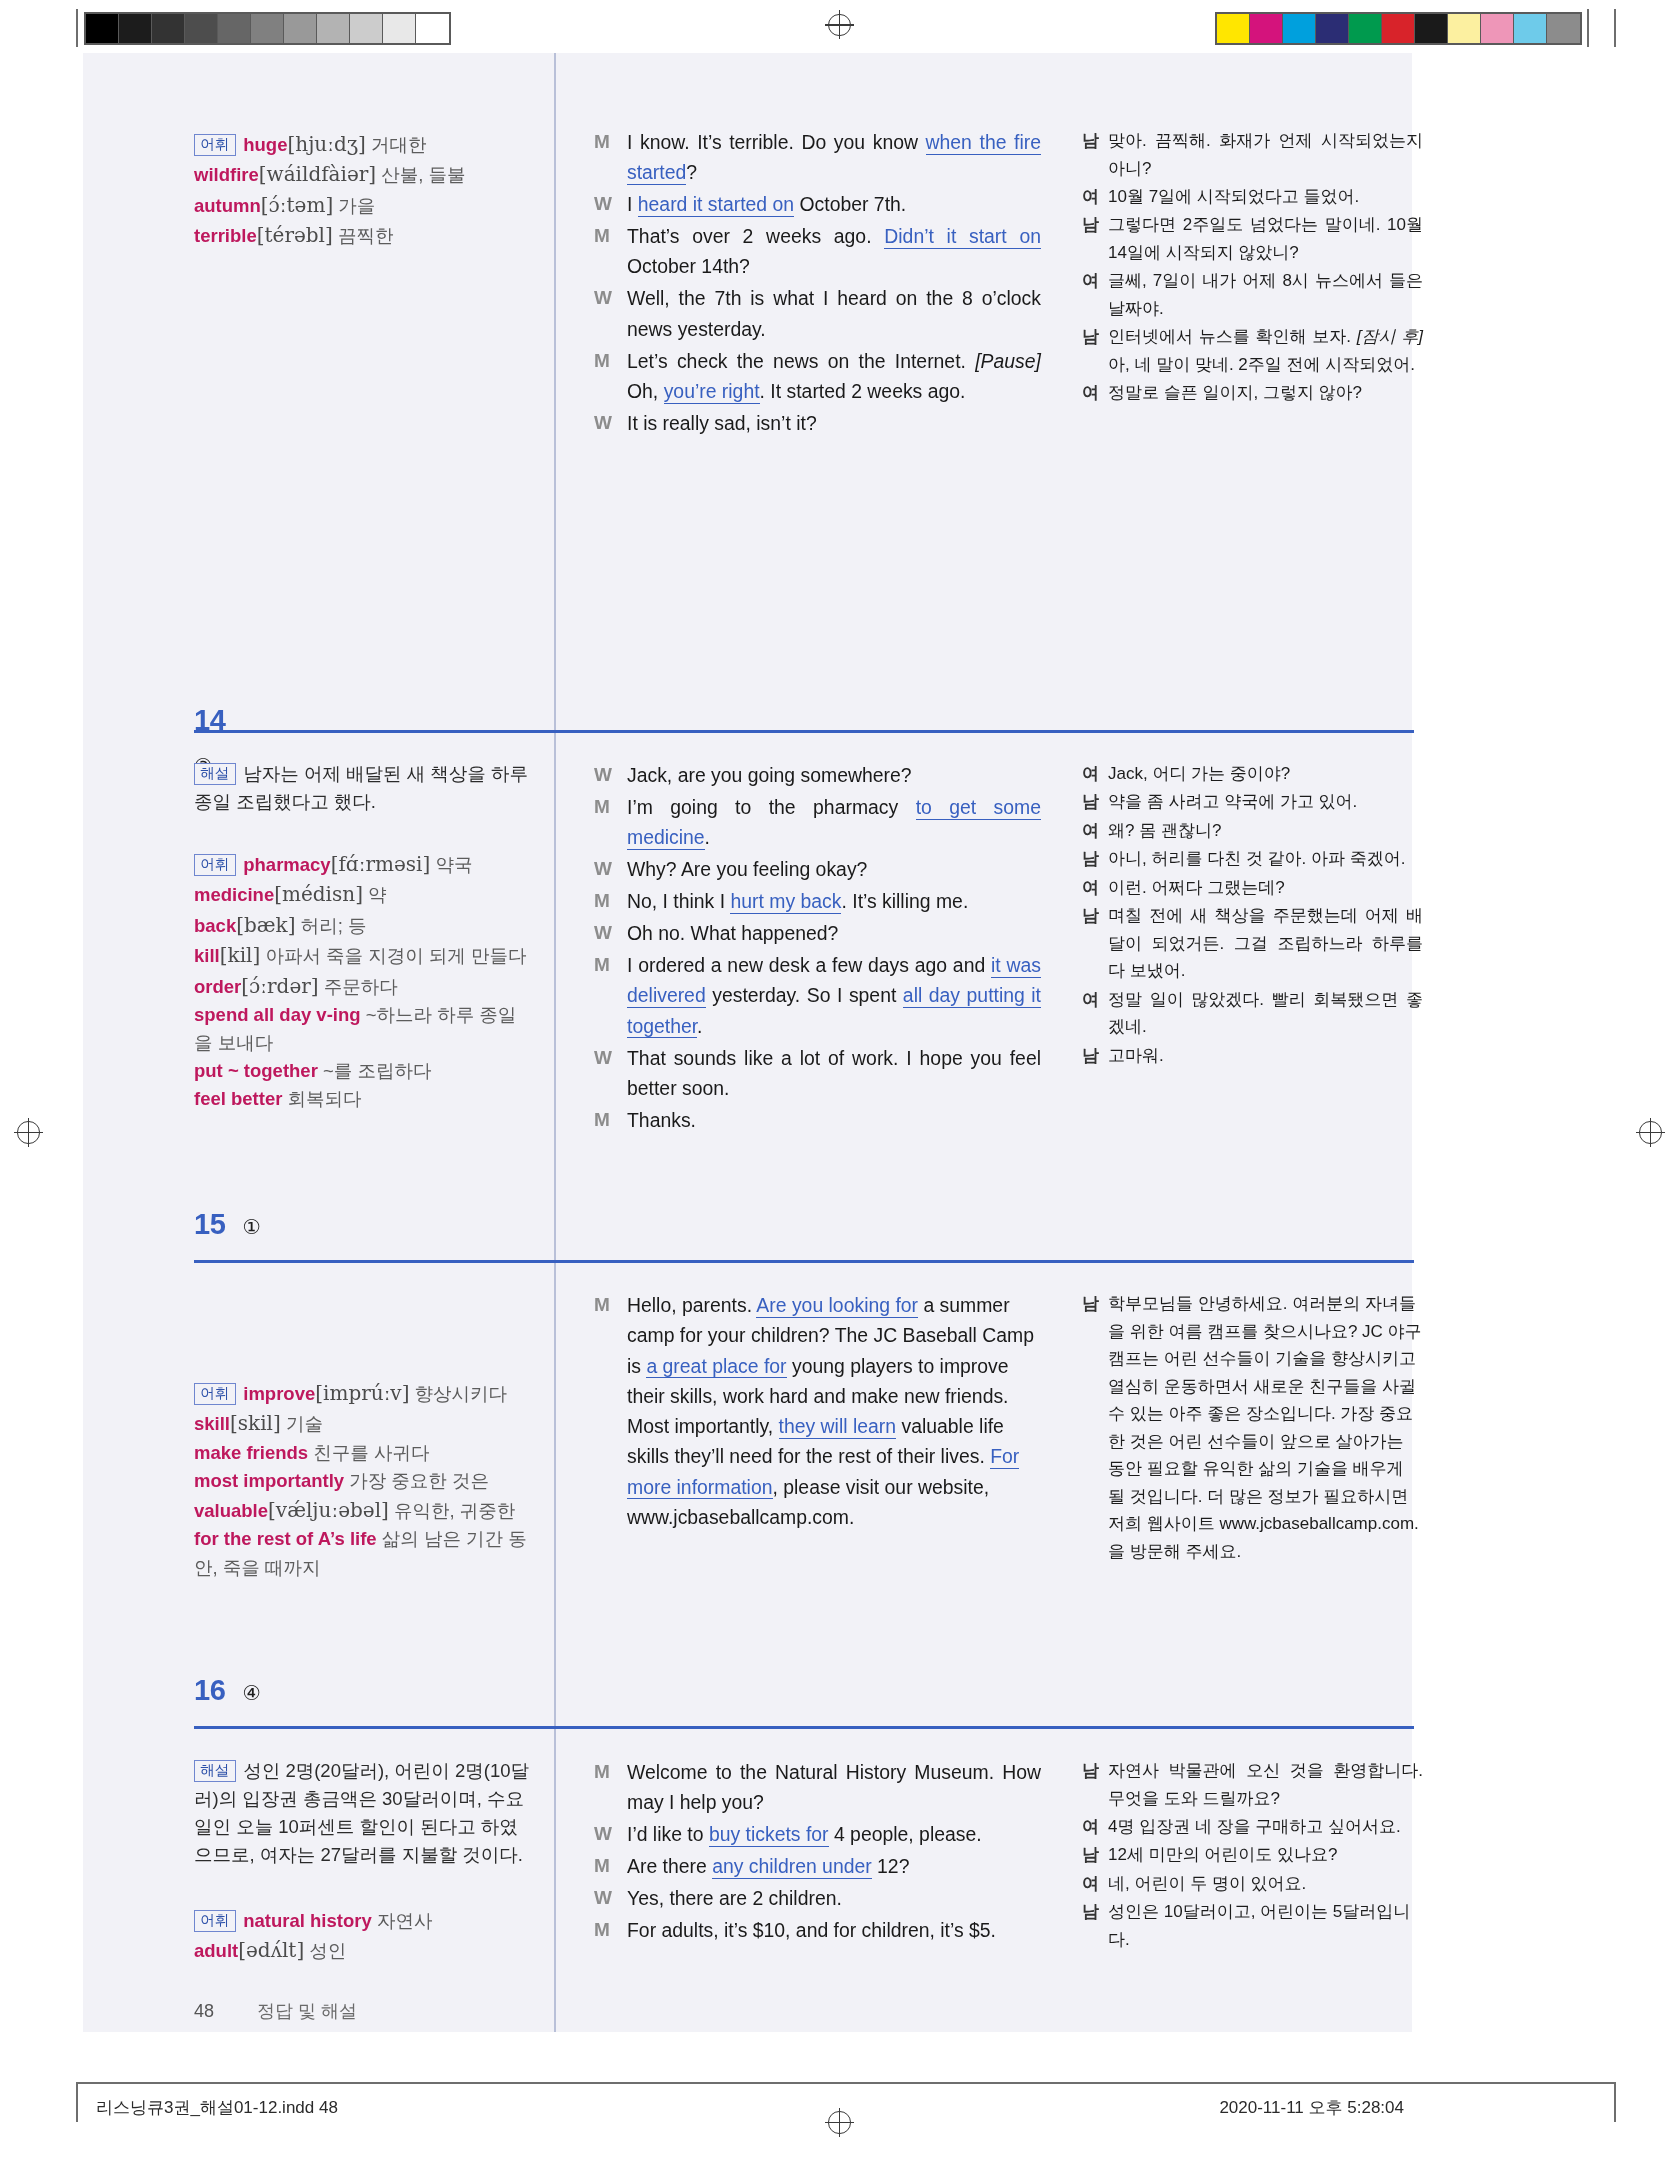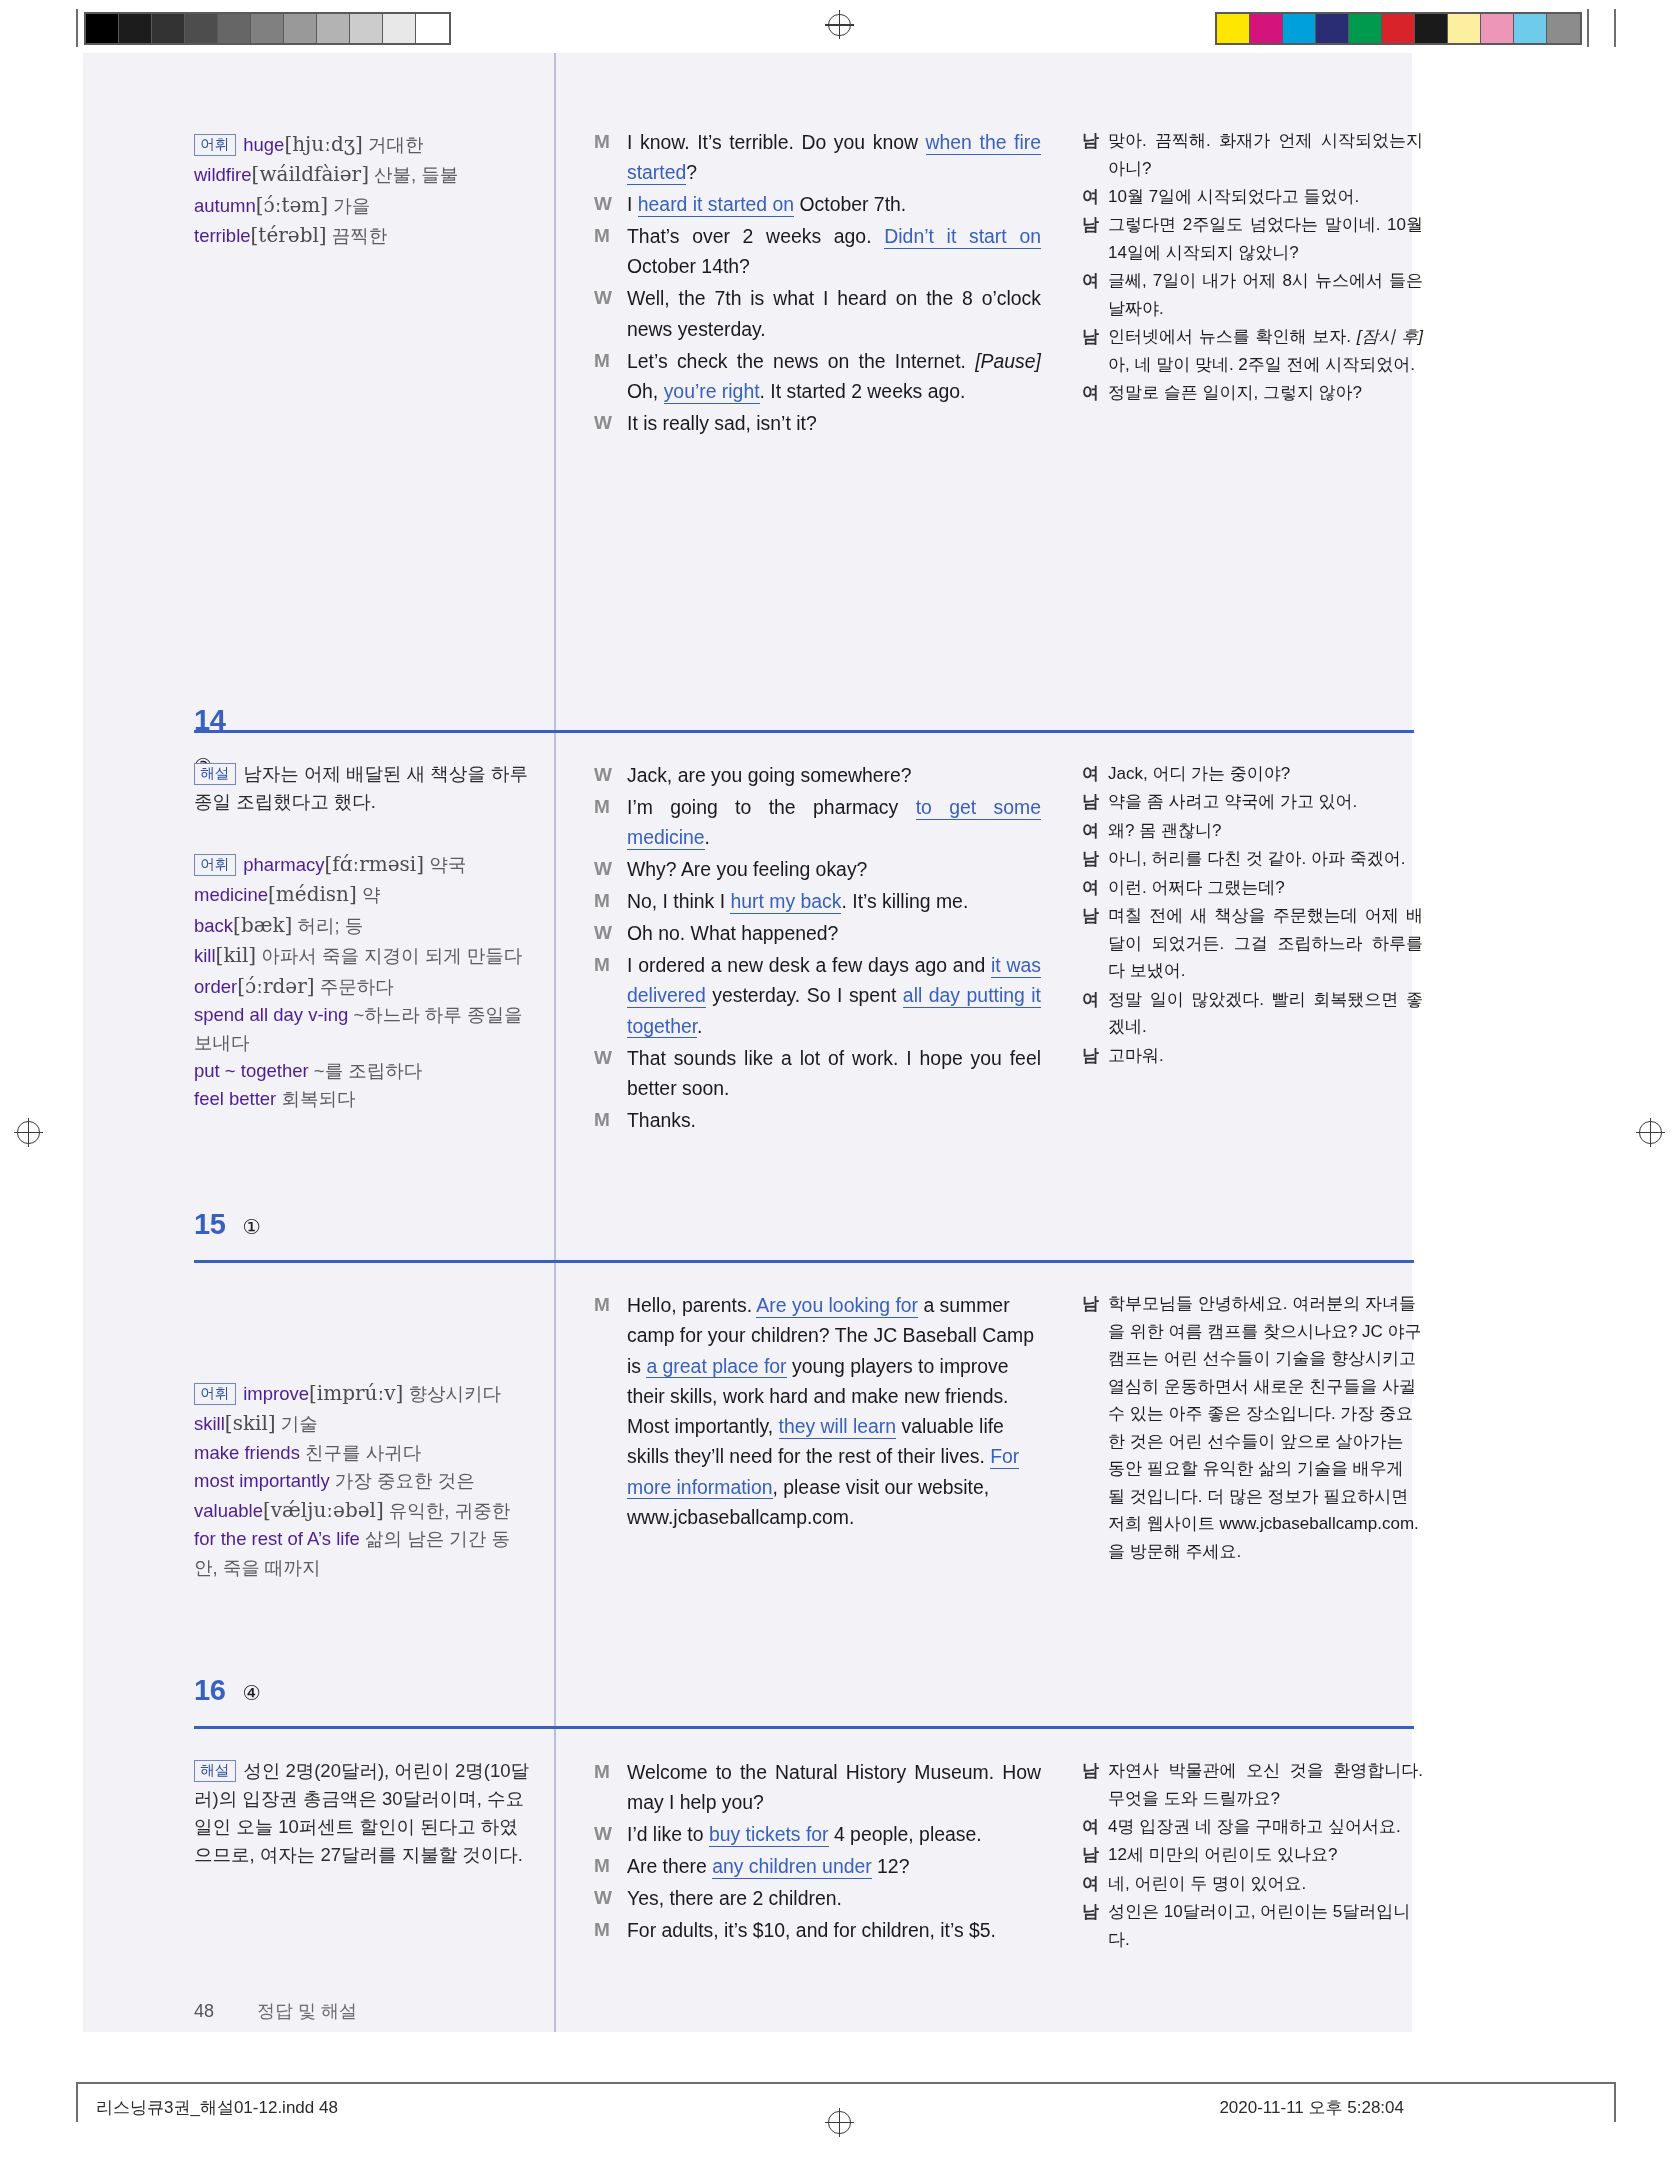--- a/index.html
+++ b/index.html
@@ -50,21 +50,21 @@
     display:inline-block;border:1.3px solid #6f86cf;color:#2b4fa8;
     font-size:14.6px;padding:0.9px 5.2px 1.7px;margin-right:7.7px;
     vertical-align:1.7px;line-height:1.15;background:#f2f2f7;
     font-weight:normal;white-space:nowrap;
   }
 
   
   .lblock{font-size:18.5px;line-height:1.52;color:#2b2b2b;}
   .lblock p{margin:0 0 0 0;}
   .lblock .ko{color:#5c5c5c;}
-  .vocab .w{font-weight:normal;color:#4c1d95;}
+  .vocab .w{font-weight:bold;color:#be185d;}
   .vocab .ipa{font-family:"DejaVu Serif",serif;color:#4b4b4b;font-size:20px;}
 
   
   .dlg{font-size:19.4px;line-height:1.56;color:#1a1a1a;}
   .line{display:flex;margin-bottom:1.7px;}
   .spk{width:33px;flex:0 0 33px;font-weight:bold;color:#8c8c8c;font-size:19px;line-height:1.56;}
   .say{flex:1;text-align:justify;text-justify:inter-word;}
   .line:last-child .say{text-align:left;}
   u.key{color:#3860c0;text-decoration:none;border-bottom:1.4px solid #3860c0;padding-bottom:0.9px;}
   .it{font-style:italic;}
@@ -320,20 +320,24 @@
 
   <div class="secnum" style="top:1621px;">
     <span class="n">16</span>
     <span class="ans">④</span>
   </div>
   <div class="secline" style="top:1673px;"></div>
 
   <div class="colA lblock" style="top:1704px;">
     <p><span class="chip">해설</span><span>성인 2명(20달러), 어린이 2명(10달러)의 입장권 총금액은 30달러이며, 수요일인 오늘 10퍼센트 할인이 된다고 하였으므로, 여자는 27달러를 지불할 것이다.</span></p>
   </div>
+  <div class="colA lblock vocab" style="top:1854px;" id="vocab-3">
+      <p><span class="chip">어휘</span><span class="w">natural history</span> <span class="ko">자연사</span></p>
+      <p><span class="w">adult</span><span class="ipa">[ədʌ́lt]</span> <span class="ko">성인</span></p>
+    </div>
 
   <div class="colB dlg" style="top:1704px;" id="dlg-3">
       <div class="line">
         <div class="spk">M</div>
         <div class="say"><span>Welcome to the Natural History Museum. How may I help you?</span></div>
       </div>
       <div class="line">
         <div class="spk">W</div>
         <div class="say"><span>I’d like to </span><u class="key">buy tickets for</u><span> 4 people, please.</span></div>
       </div>

